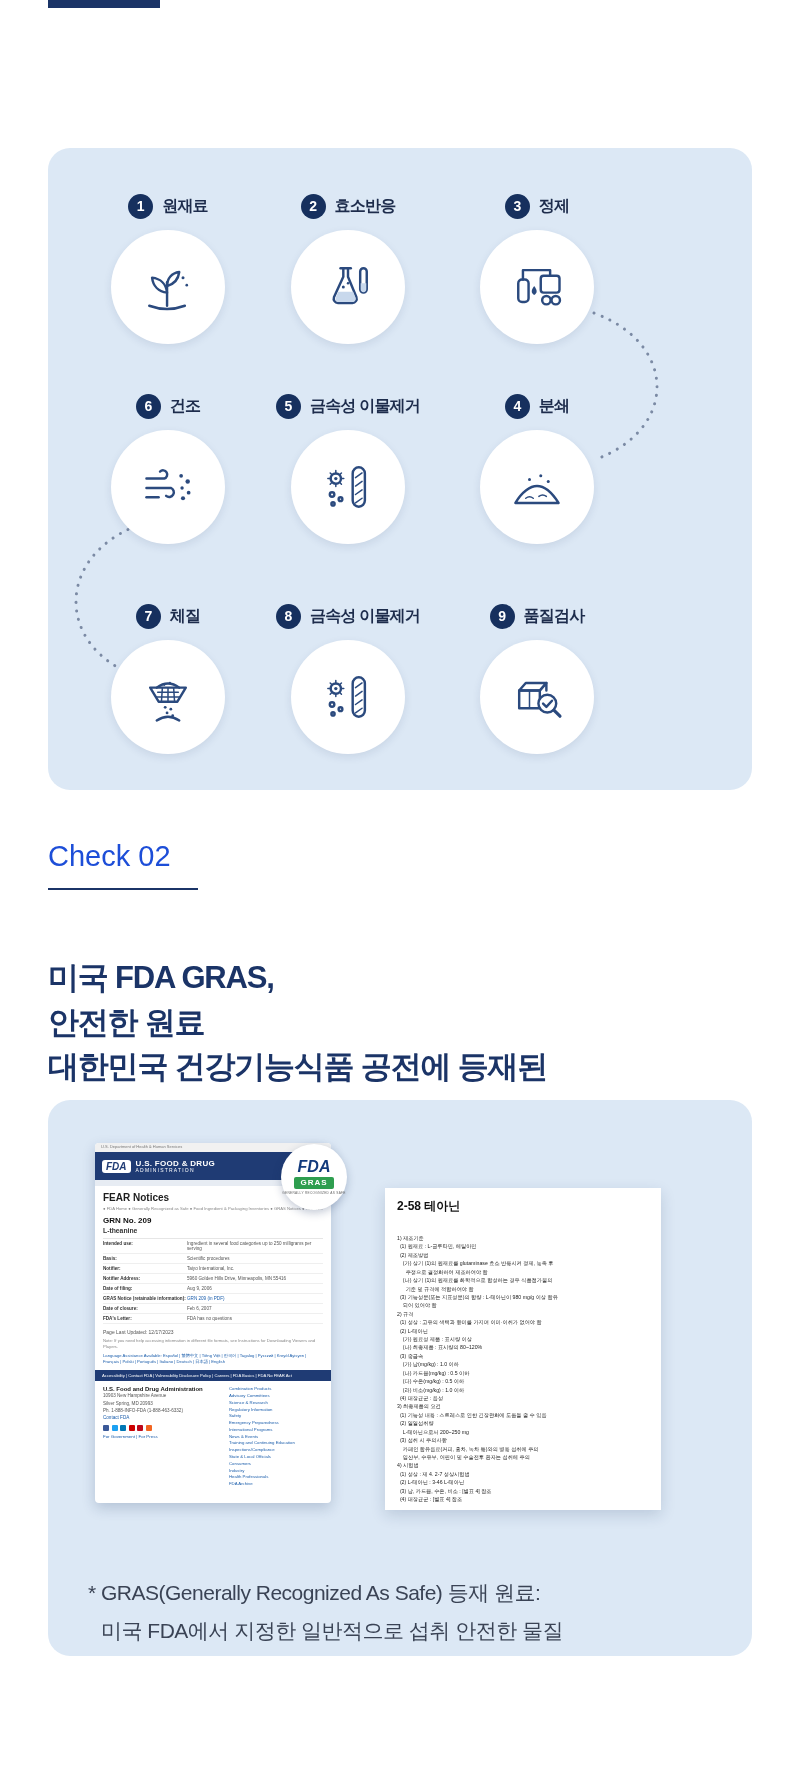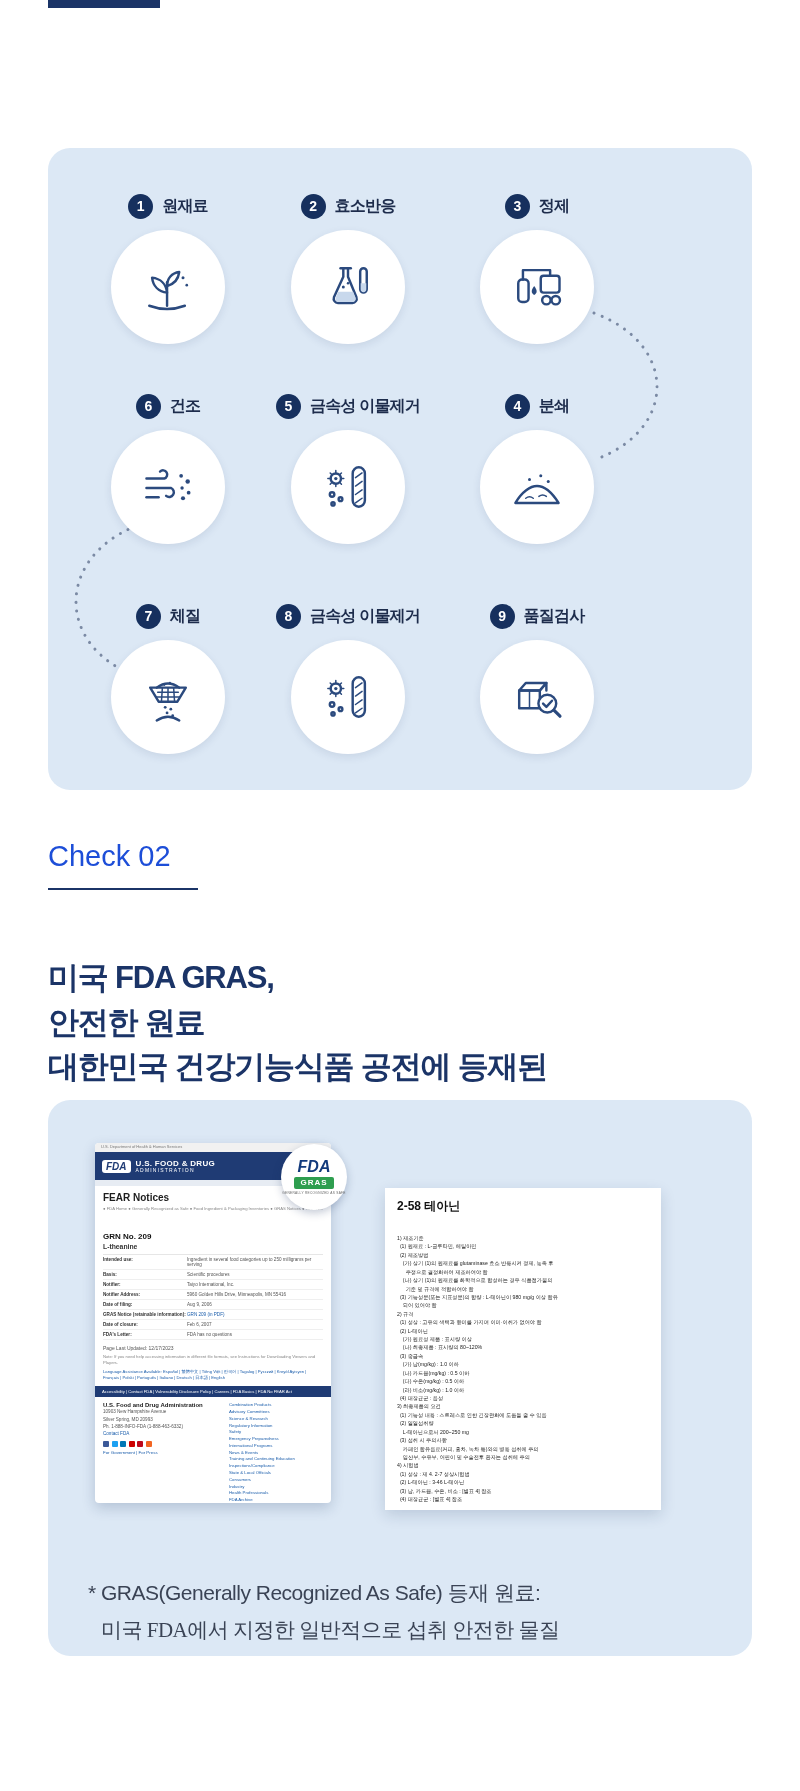--- a/index.html
+++ b/index.html
@@ -47,21 +47,21 @@
   .fda-strip { height:9px; background:#f1f1f1; font-size:4px; color:#777; padding:1px 6px; overflow:hidden; white-space:nowrap; }
   .fda-head { height:28px; background:#1f3b74; display:flex; align-items:center; padding:0 7px; gap:5px; }
   .fda-mark { background:#ffffff; color:#1f3b74; font-weight:bold; font-style:italic; font-size:10px; padding:1px 4px; border-radius:3px; }
   .fda-head-txt { color:#fff; line-height:1.15; }
   .fda-head-l1 { font-size:8px; font-weight:bold; letter-spacing:0.3px; }
   .fda-head-l2 { font-size:5px; letter-spacing:1.2px; }
   .fda-navbar { height:6px; background:#e7ecf3; }
   .fda-body { padding:6px 8px 5px 8px; }
   .fda-title { font-size:10px; font-weight:bold; color:#1d1d1d; }
   .fda-crumb { margin-top:3px; font-size:4.2px; color:#888; white-space:nowrap; overflow:hidden; }
-  .fda-grn { margin-top:21px; font-size:8px; font-weight:bold; color:#111; }
+  .fda-grn { margin-top:5px; font-size:8px; font-weight:bold; color:#111; }
   .fda-substance { margin-top:2px; font-size:6.8px; font-weight:bold; color:#333; }
   .fda-rows { margin-top:4px; border-top:1px solid #e6e6e6; }
   .fda-row { display:flex; border-bottom:1px solid #efefef; padding:2px 0; }
   .fda-row .k { width:84px; flex:none; font-size:4.6px; font-weight:bold; color:#333; }
   .fda-row .v { flex:1; font-size:4.6px; color:#555; }
   .fda-row.is-link .v { color:#1a5dab; }
   .fda-updated { margin-top:5px; font-size:5px; color:#555; }
   .fda-note { margin-top:3px; font-size:4.2px; color:#888; line-height:1.5; }
   .fda-lang { margin-top:2px; font-size:4.2px; color:#1a5dab; line-height:1.5; }
   .fda-footbar { height:11px; background:#1f3b74; color:#ffffff; font-size:4.2px; display:flex; align-items:center; padding:0 7px; white-space:nowrap; overflow:hidden; }
@@ -84,21 +84,21 @@
   .gras-sub { font-size:3.2px; color:#666; letter-spacing:0.3px; }
 
   .mfds-badge { position:absolute; left:558px; top:38px; width:94px; height:94px; border-radius:50%; background:#fff; box-shadow:0 3px 9px rgba(20,45,90,0.18); display:flex; flex-direction:column; align-items:center; justify-content:center; gap:4px; z-index:6; }
   .mfds-label { font-size:9px; font-weight:bold; color:#13366b; letter-spacing:-0.5px; }
 
   .kdoc { position:absolute; left:337px; top:88px; width:276px; height:322px; background:#fff; box-shadow:0 5px 14px rgba(20,45,90,0.16); padding:10px 12px; overflow:hidden; }
   .kdoc-title { font-size:12px; font-weight:bold; color:#111; margin-bottom:19px; }
   .kdoc-line { font-size:5.2px; line-height:1.62; color:#222; white-space:pre-wrap; }
 
   .caption { position:absolute; left:40px; top:474px; font-size:21px; line-height:1.8; color:#3a4355; letter-spacing:-0.5px; }
-  .caption .c2 { display:block; padding-left:13px;font-family:Liberation Serif, serif; }
+  .caption .c2 { display:block; padding-left:13px; }
 </style>
 </head>
 <body>
 
 <div class="page">
 
   <div class="topbar"></div>
 
 
   <div class="panel panel1">

